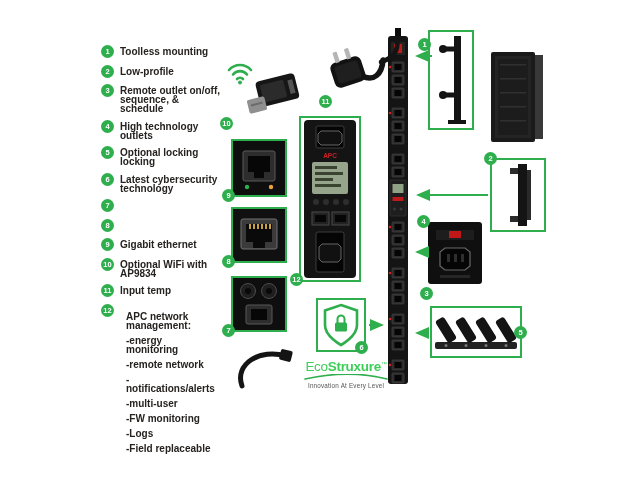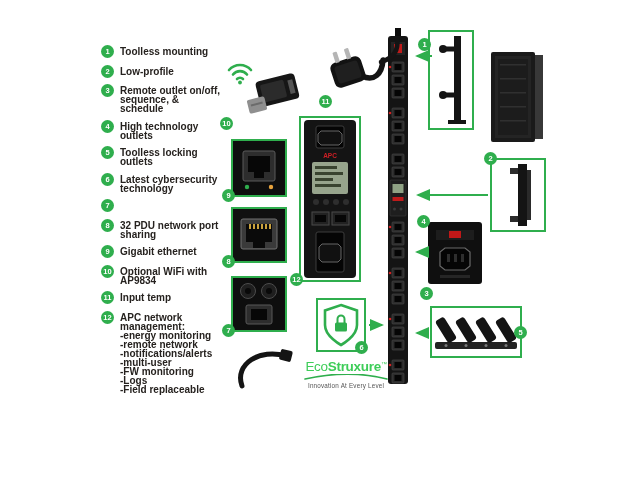--- a/index.html
+++ b/index.html
@@ -5,21 +5,21 @@
   *{box-sizing:border-box;margin:0;padding:0}
   html{--green:#2fae4d;--logo-green:#3dcd58;--red:#cf1f25}
   body{background:#fff;font-family:"Liberation Sans",sans-serif;}
   .canvas{position:relative;width:640px;height:480px;background:#fff;overflow:hidden;}
   .badge{width:13px;height:13px;border-radius:50%;background:var(--green);color:#fff;
          font-size:7.5px;font-weight:bold;display:flex;align-items:center;justify-content:center;flex:0 0 13px;}
   .abadge{position:absolute;z-index:6;}
   .features{position:absolute;left:101px;top:45px;width:132px;}
   .feat{display:flex;gap:6px;margin-bottom:6.5px;align-items:flex-start;}
   .ftxt{font-size:10px;font-weight:bold;color:#26221f;line-height:9px;width:102px;padding-top:2px;}
-  .ftxt div{margin:0}
+  .ftxt div{margin:6px}
   .gbox{position:absolute;border:2px solid var(--green);background:#fff;display:flex;align-items:center;justify-content:center;z-index:2;}
   .img{position:absolute;z-index:2;}
   .arrows{position:absolute;left:0;top:0;pointer-events:none;z-index:4;}
   .g-stroke{stroke:var(--green);}
   .g-fill{fill:var(--green);}
   .r-fill{fill:var(--red);}
   .arrow{stroke:var(--green);stroke-width:2;}
   .logo{position:absolute;left:296px;top:359px;width:100px;text-align:center;z-index:3;}
   .logo-line{font-size:13.5px;color:var(--logo-green);letter-spacing:-0.3px;white-space:nowrap;}
   .eco{font-weight:400}
@@ -46,32 +46,31 @@
     <div class="feat">
       <div class="badge">3</div>
       <div class="ftxt">Remote outlet on/off, sequence, &amp; schedule</div>
     </div>
     <div class="feat">
       <div class="badge">4</div>
       <div class="ftxt">High technology outlets</div>
     </div>
     <div class="feat">
       <div class="badge">5</div>
-      <div class="ftxt">Toolless locking outlets</div>
+      <div class="ftxt">Optional locking locking</div>
     </div>
     <div class="feat">
       <div class="badge">6</div>
       <div class="ftxt">Latest cybersecurity technology</div>
     </div>
     <div class="feat">
       <div class="badge">7</div>
     </div>
     <div class="feat">
       <div class="badge">8</div>
-      <div class="ftxt">32 PDU network port sharing</div>
     </div>
     <div class="feat">
       <div class="badge">9</div>
       <div class="ftxt">Gigabit ethernet</div>
     </div>
     <div class="feat">
       <div class="badge">10</div>
       <div class="ftxt">Optional WiFi with AP9834</div>
     </div>
     <div class="feat">

